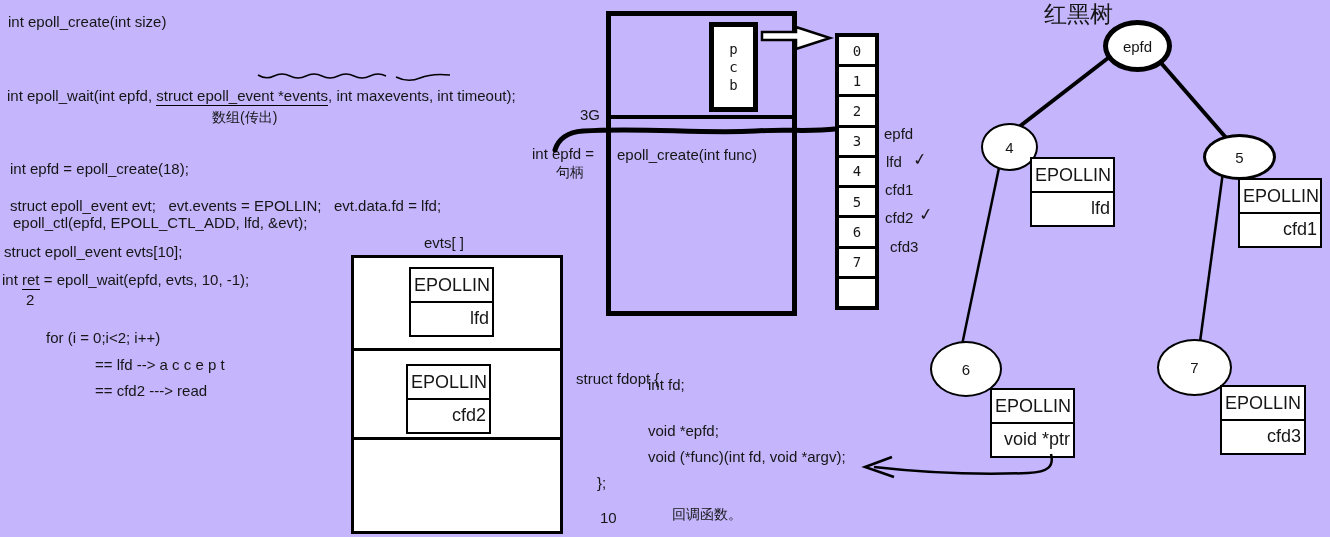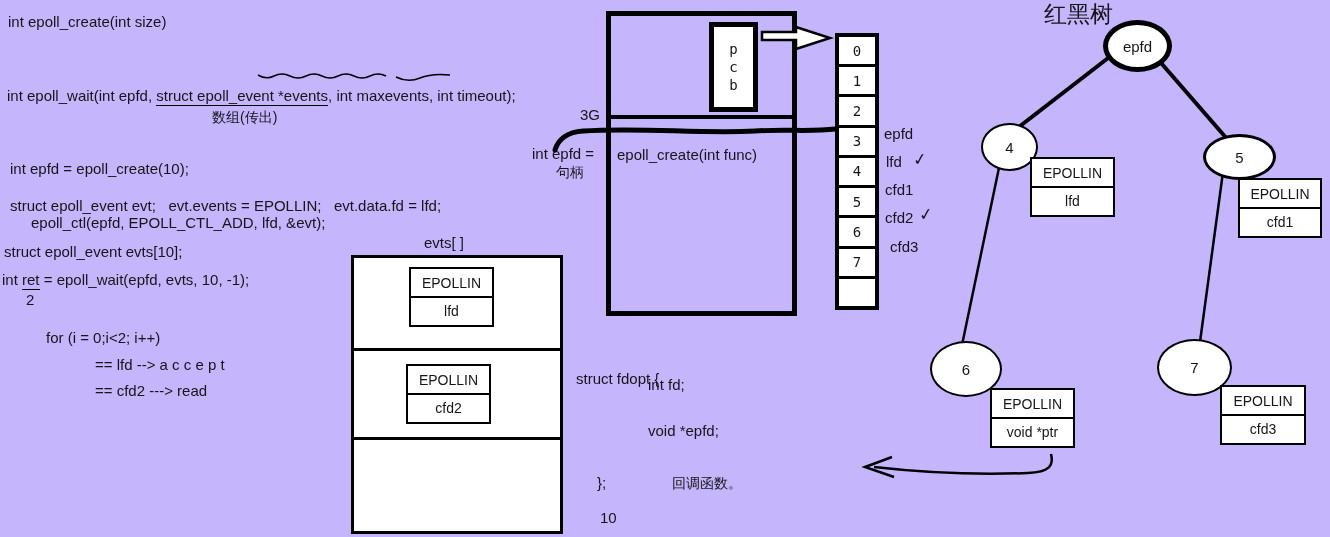--- a/index.html
+++ b/index.html
@@ -15,21 +15,21 @@
   .big-box{position:absolute;left:606px;top:11px;width:181px;height:295px;border:5px solid #000;background:transparent}
   .pcb-box{position:absolute;left:709px;top:22px;width:39px;height:80px;border:5px solid #000;background:#fff;
            display:flex;flex-direction:column;align-items:center;justify-content:center;gap:4px;
            font-family:"DejaVu Sans Mono",monospace;font-size:14px;line-height:1}
   .fd-array{position:absolute;left:835px;top:33px;width:36px;height:269px;border:4px solid #000;background:#fff;
             display:flex;flex-direction:column}
   .fd-cell{flex:1;display:flex;align-items:center;justify-content:center;
            font-family:"DejaVu Sans Mono",monospace;font-size:14px}
   .fd-cell + .fd-cell{border-top:3px solid #000}
   .ellipse{position:absolute;background:#fff;border-radius:50%;display:flex;align-items:center;justify-content:center;font-size:15px}
-  .detail-box{position:absolute;border:2.5px solid #000;background:#fff;text-align:center;font-size:14px}
+  .detail-box{position:absolute;border:2.5px solid #000;background:#fff;text-align:right;font-size:18px}
   .detail-title{border-bottom:2.5px solid #000;padding:6px 3px 5px}
   .detail-data{padding:5px 3px 6px}
   .evts-box{position:absolute;left:351px;top:255px;width:206px;height:273px;border:3px solid #000;background:#fff}
   .evts-divider{position:absolute;left:0;right:0;height:3px;background:#000}
   .check{position:absolute;font-size:17px;transform:rotate(-8deg);font-weight:bold}
 </style>
 </head>
 <body>
 
 <div id="canvas">
@@ -42,23 +42,23 @@
     <line x1="1223" y1="172" x2="1200" y2="342" stroke="#000" stroke-width="2.5"></line>
   </svg>
 
   <div class="abs t15" style="left:8px;top:13px">int epoll_create(int size)</div>
 
 
   <div class="abs t15" style="left:7px;top:87px"><span>int epoll_wait(int epfd, </span><span class="u-line">struct epoll_event *events</span><span>, int maxevents, int timeout);</span></div>
 
   <div class="abs t14" style="left:212px;top:109px">数组(传出)</div>
 
-  <div class="abs t15" style="left:10px;top:160px">int epfd = epoll_create(10);</div>
+  <div class="abs t15" style="left:10px;top:160px">int epfd = epoll_create(18);</div>
   <div class="abs t15" style="left:10px;top:197px">struct epoll_event evt;   evt.events = EPOLLIN;   evt.data.fd = lfd;</div>
-  <div class="abs t15" style="left:31px;top:214px">epoll_ctl(epfd, EPOLL_CTL_ADD, lfd, &amp;evt);</div>
+  <div class="abs t15" style="left:13px;top:214px">epoll_ctl(epfd, EPOLL_CTL_ADD, lfd, &amp;evt);</div>
   <div class="abs t15" style="left:4px;top:243px">struct epoll_event evts[10];</div>
 
   <div class="abs t15" style="left:2px;top:271px"><span>int </span><span class="u-line">ret</span><span> = epoll_wait(epfd, evts, 10, -1);</span></div>
   <div class="abs t15" style="left:26px;top:291px">2</div>
 
   <div class="abs t15" style="left:46px;top:329px">for (i = 0;i&lt;2; i++)</div>
   <div class="abs t15" style="left:95px;top:356px">== lfd --&gt; a c c e p t</div>
   <div class="abs t15" style="left:95px;top:382px">== cfd2 ---&gt; read</div>
 
   <div class="big-box"></div>
@@ -143,22 +143,23 @@
     <div class="detail-box" style="left:52px;top:106px;width:81px">
       <div class="detail-title">EPOLLIN</div>
       <div class="detail-data">cfd2</div>
     </div>
   </div>
   <div class="abs t15" style="left:600px;top:509px">10</div>
 
   <div class="abs t15" style="left:576px;top:370px">struct fdopt {</div>
   <div class="abs t15" style="left:648px;top:376px">int fd;</div>
   <div class="abs t15" style="left:648px;top:422px">void *epfd;</div>
+  <div class="abs t15" style="left:648px;top:448px">void (*func)(int fd, void *argv);</div>
   <div class="abs t15" style="left:597px;top:474px">};</div>
-  <div class="abs t14" style="left:672px;top:475px">回调函数。</div>
+  <div class="abs t14" style="left:672px;top:506px">回调函数。</div>
 
   <svg class="layer" width="1330" height="537">
 
     <path d="M258,75 q8,5 16,1 t16,0 t16,0 t16,0 t16,0 t16,0 t16,0 t16,0" fill="none" stroke="#000" stroke-width="1.6"></path>
 
     <path d="M396,77 q12,6 24,1 t30,-3" fill="none" stroke="#000" stroke-width="1.6"></path>
 
     <path d="M555,150 C558,140 567,132 583,131 C640,127 700,134 755,131 C785,129 812,132 835,129" fill="none" stroke="#000" stroke-width="5" stroke-linecap="round"></path>
 
     <path d="M762,32 L796,32 L796,27 L830,38 L796,49 L796,40 L762,40 Z" fill="#ffffff" stroke="#000" stroke-width="2.5"></path>

